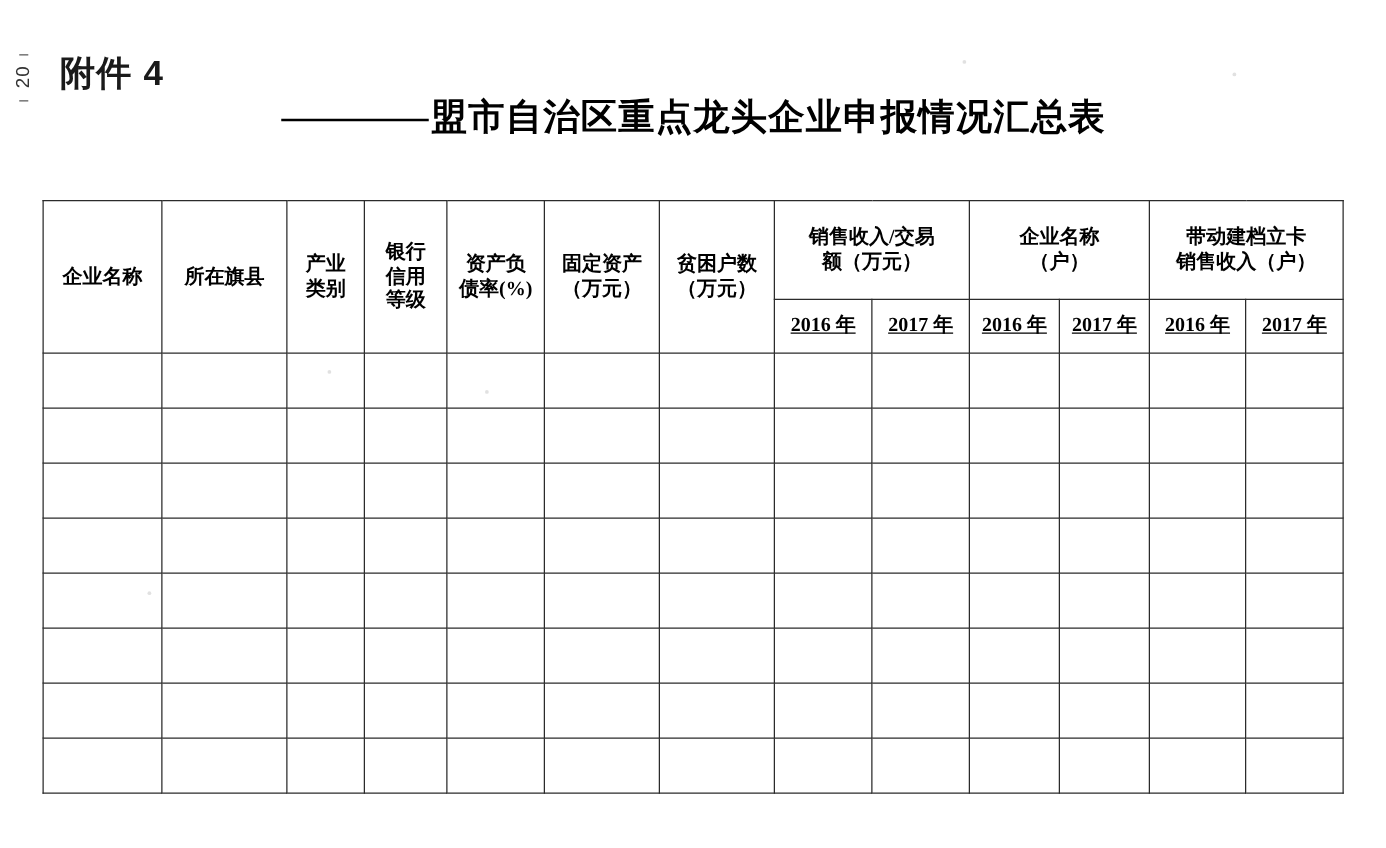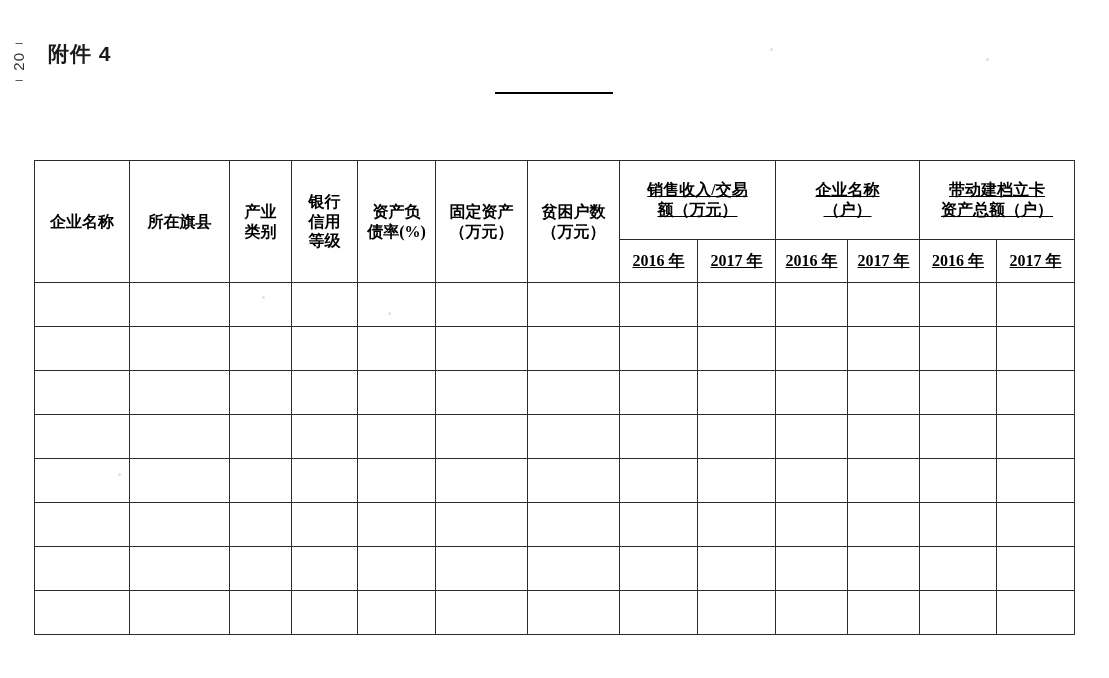--- a/index.html
+++ b/index.html
@@ -38,21 +38,21 @@
     writing-mode: vertical-rl;
     transform: rotate(180deg);
     margin: 2px auto;
     letter-spacing: 1px;
   }
 
   .attachment-label {
     position: absolute;
     left: 48px;
     top: 40px;
-    font-size: 21px;
+    font-size: 28px;
     font-weight: 600;
     letter-spacing: 1px;
     color: #1a1a1a;
   }
 
   .doc-title-wrap {
     position: absolute;
     left: 0;
     right: 0;
     top: 74px;
@@ -96,21 +96,20 @@
     font-weight: bold;
     font-size: 16px;
     line-height: 1.22;
   }
   th.head-main {
     height: 120px;
   }
   th.head-group {
     height: 78px;
     font-size: 16px;
-    text-decoration: underline;
   }
   th.head-year {
     height: 42px;
     font-size: 14.5px;
     font-weight: bold;
     text-decoration: underline;
   }
   td.data-cell {
     height: 43px;
   }
@@ -133,21 +132,21 @@
 <div class="page-marker">
   <span class="dash">–</span>
   <span class="num">20</span>
   <span class="dash">–</span>
 </div>
 
 <div class="attachment-label">附件 4</div>
 
 <div class="doc-title-wrap">
   <div class="doc-title">
-    <span class="title-blank"></span>
+    <span class="title-blank"></span><span>盟市自治区重点龙头企业申报情况汇总表</span>
   </div>
 </div>
 
 <table class="main-table">
   <colgroup>
     <col style="width:95px">
     <col style="width:100px">
     <col style="width:62px">
     <col style="width:66px">
     <col style="width:78px">
@@ -211,21 +210,21 @@
       </th>
       <th class="head-group" colspan="2">
         <div class="cell-lines">
           <span>企业名称</span>
           <span>（户）</span>
         </div>
       </th>
       <th class="head-group" colspan="2">
         <div class="cell-lines">
           <span>带动建档立卡</span>
-          <span>资产总额（户）</span>
+          <span>销售收入（户）</span>
         </div>
       </th>
     </tr>
     <tr>
       <th class="head-year">2016 年</th>
       <th class="head-year">2017 年</th>
       <th class="head-year">2016 年</th>
       <th class="head-year">2017 年</th>
       <th class="head-year">2016 年</th>
       <th class="head-year">2017 年</th>

